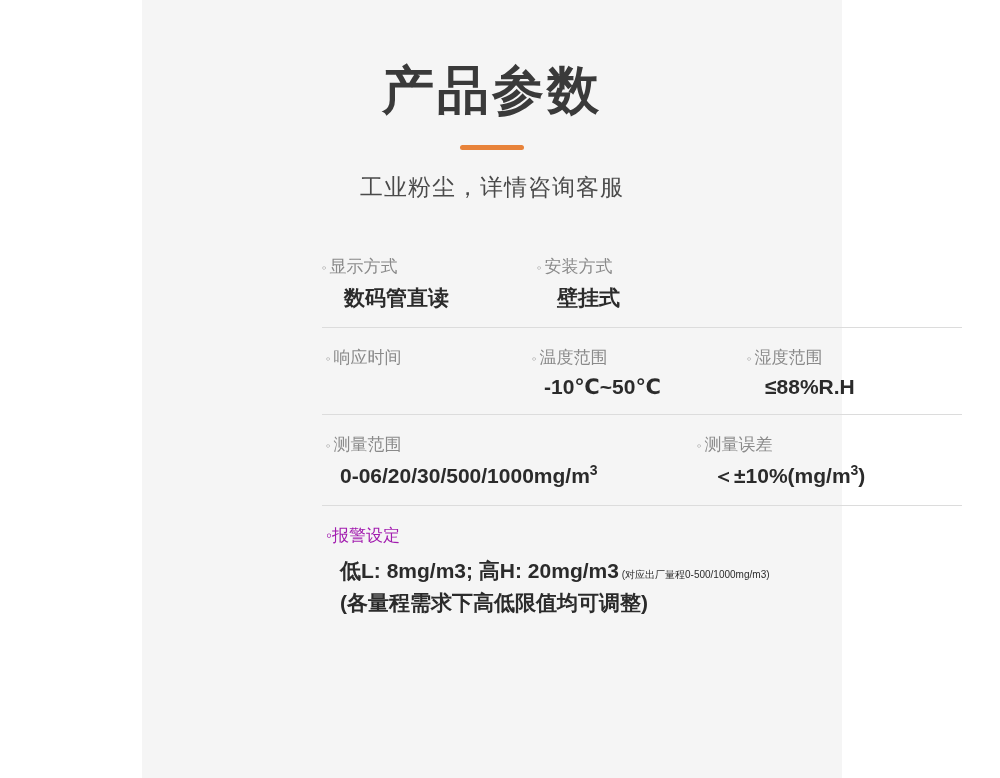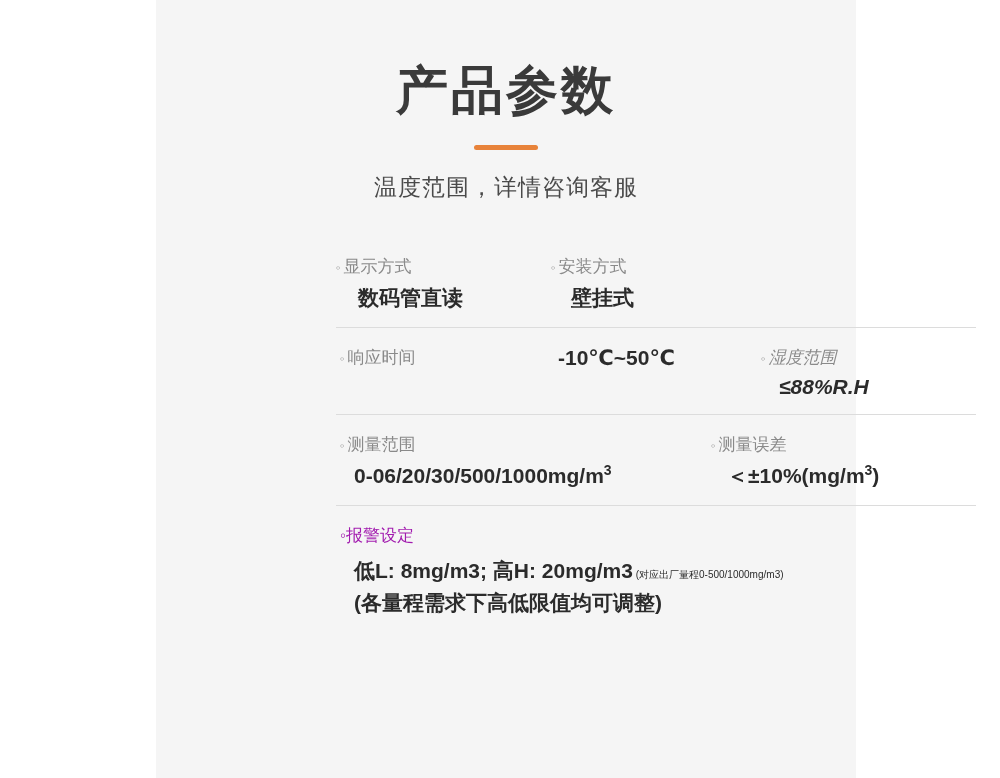--- a/index.html
+++ b/index.html
@@ -14,21 +14,21 @@
     overflow: hidden;
   }
   .page {
     position: relative;
     width: 1000px;
     height: 778px;
     background: #ffffff;
   }
   .panel {
     position: absolute;
-    left: 156px;
+    left: 142px;
     top: 0;
     width: 700px;
     height: 778px;
     background: #f5f5f5;
   }
   .title {
     text-align: center;
     font-size: 52px;
     font-weight: bold;
     color: #3a3a3a;
@@ -109,21 +109,21 @@
   .r1 .c2 { width: 215px; }
   .r1 .c2 .value { padding-left: 22px; }
   .r1 .c3 { width: 215px; }
   .r1 .c3 .value { padding-left: 20px; }
 
   
   .r2 .c1 { width: 210px; padding-left: 4px; }
   .r2 .c1 .value { padding-left: 18px; }
   .r2 .c2 { width: 215px; }
   .r2 .c2 .value { padding-left: 12px; }
-  .r2 .c3 { width: 215px; font-style: italic; }
+  .r2 .c3 { width: 215px; }
   .r2 .c3 .value { padding-left: 18px; }
 
   
   .r3 .c1 { width: 375px; padding-left: 4px; }
   .r3 .c1 .value { padding-left: 14px; }
   .r3 .c2 { width: 265px; }
   .r3 .c2 .value { padding-left: 16px; }
 
   
   .r4 { display: block; padding-top: 20px; }
@@ -143,40 +143,41 @@
 
 <div class="page">
   <div class="panel">
 
     <div class="title">产品参数</div>
 
     <div class="divider-wrap">
       <div class="divider"></div>
     </div>
 
-    <div class="subtitle">温度范围，详情咨询客服</div>
+    <div class="subtitle">工业粉尘，详情咨询客服</div>
 
     <div class="specs">
 
       <div class="spec-row r1 bordered">
         <div class="cell c2">
           <div class="label"><span class="bullet">◦</span><span>显示方式</span></div>
           <div class="value">数码管直读</div>
         </div>
         <div class="cell c3">
           <div class="label"><span class="bullet">◦</span><span>安装方式</span></div>
           <div class="value">壁挂式</div>
         </div>
       </div>
 
       <div class="spec-row r2 bordered">
         <div class="cell c1">
           <div class="label"><span class="bullet">◦</span><span>响应时间</span></div>
         </div>
         <div class="cell c2">
+          <div class="label"><span class="bullet">◦</span><span>温度范围</span></div>
           <div class="value">-10℃~50℃</div>
         </div>
         <div class="cell c3">
           <div class="label"><span class="bullet">◦</span><span>湿度范围</span></div>
           <div class="value">≤88%R.H</div>
         </div>
       </div>
 
       <div class="spec-row r3 bordered">
         <div class="cell c1">

